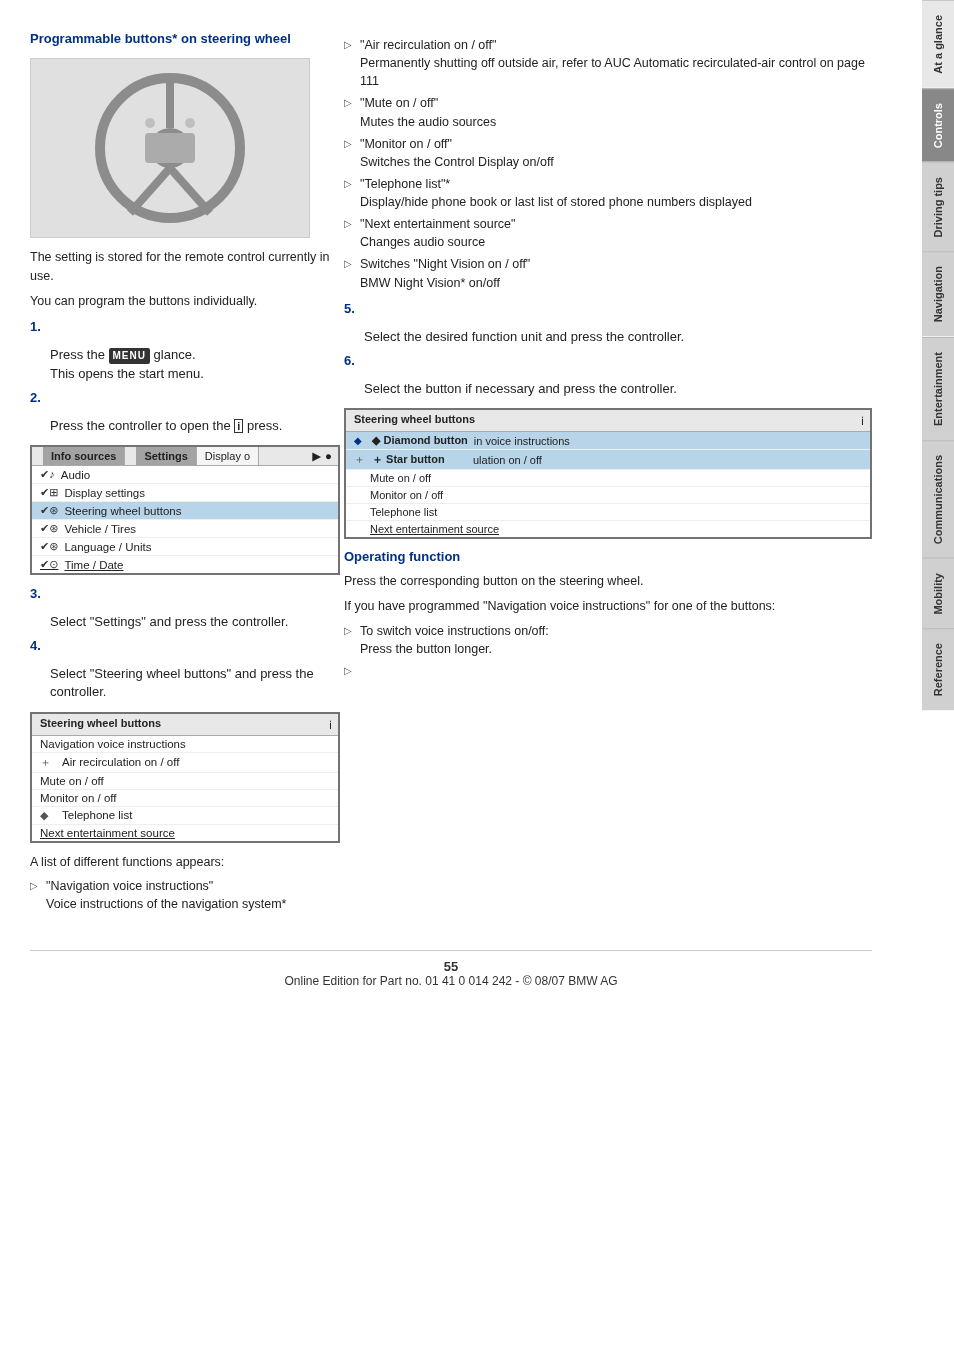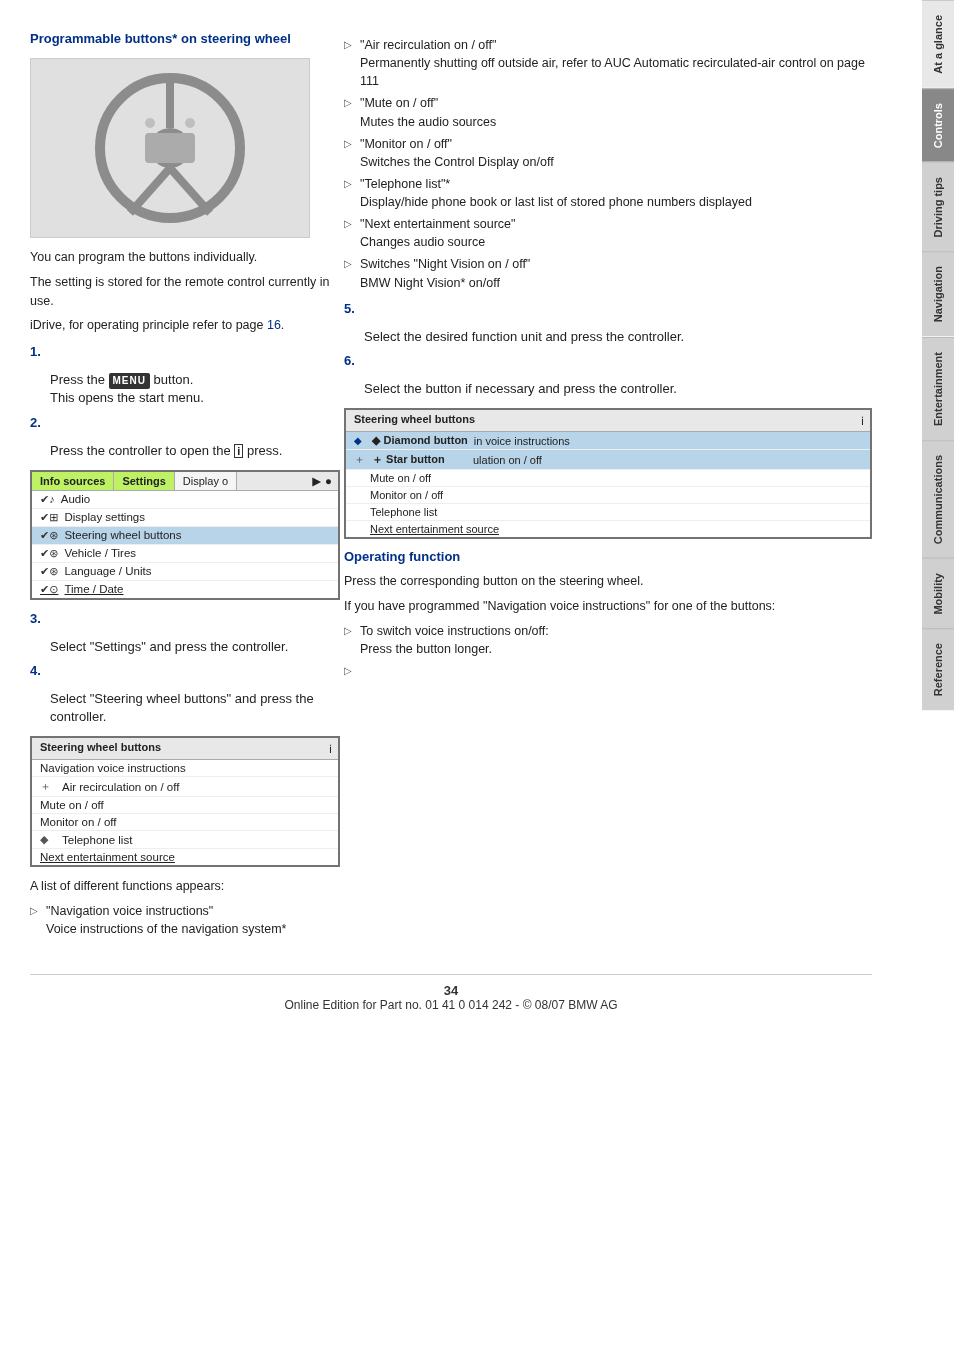--- a/index.html
+++ b/index.html
@@ -170,22 +170,23 @@
     }
 
     .info-box-tab {
       padding: 3px 8px;
       font-size: 11px;
       border-right: 1px solid #aaa;
       background: #f5f5f5;
     }
 
     .info-box-tab.active-tab {
-      background: #bef264;
-      font-weight: bold;
+      background: #a3a3a3;
+      font-weight: bold;
+      margin-left: 11px;
     }
 
     .info-box-tab-right {
       display: flex;
       align-items: center;
       margin-left: auto;
       padding: 2px 6px;
       gap: 4px;
     }
 
@@ -286,31 +287,28 @@
             <circle cx="80" cy="80" r="20" fill="#555"></circle>
             <line x1="80" y1="60" x2="80" y2="10" stroke="#555" stroke-width="8"></line>
             <line x1="80" y1="100" x2="40" y2="145" stroke="#555" stroke-width="8"></line>
             <line x1="80" y1="100" x2="120" y2="145" stroke="#555" stroke-width="8"></line>
             <rect x="55" y="65" width="50" height="30" rx="4" fill="#888"></rect>
             <circle cx="60" cy="55" r="5" fill="#aaa"></circle>
             <circle cx="100" cy="55" r="5" fill="#aaa"></circle>
           </svg>
         </div>
 
+        <div class="body-text">The setting is stored for the remote control currently in use.</div>
         <div class="body-text">You can program the buttons individually.</div>
-        <div class="body-text">The setting is stored for the remote control currently in use.</div>
-        <div class="body-text">
-          <span>iDrive, for operating principle refer to page </span><a class="link-blue">16</a><span>.</span>
-        </div>
 
         <div class="numbered-list">
           <div class="numbered-item">
             <span class="num">1.</span>
             <div class="num-content">
-              <span>Press the </span><span class="menu-badge">MENU</span><span> button.</span><br>
+              <span>Press the </span><span class="menu-badge">MENU</span><span> glance.</span><br>
               <span>This opens the start menu.</span>
             </div>
           </div>
           <div class="numbered-item">
             <span class="num">2.</span>
             <div class="num-content">
               <span>Press the controller to open the </span><span style="font-weight:bold;font-size:11px;border:1px solid #333;padding:0 2px;">i</span><span> press.</span>
             </div>
           </div>
         </div>
@@ -505,18 +503,18 @@
           </div>
           <div class="bullet-item">
             <span class="tri">▷</span>
           </div>
         </div>
 
       </div>
     </div>
 
     <div class="page-footer">
-      <span class="page-num">34</span><br>
+      <span class="page-num">55</span><br>
       <span>Online Edition for Part no. 01 41 0 014 242 - © 08/07 BMW AG</span>
     </div>
 
   </div>
 </div>
 
 </body></html>

